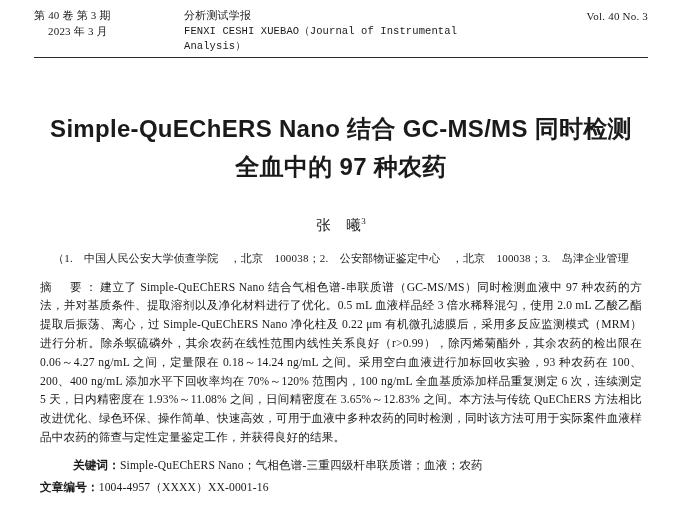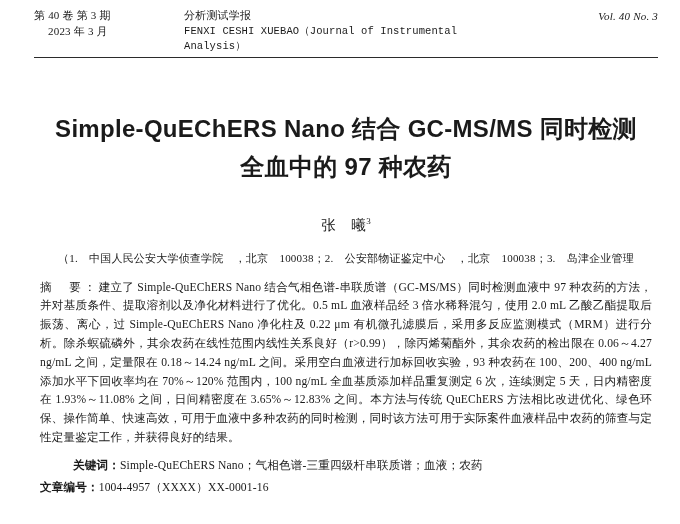--- a/index.html
+++ b/index.html
@@ -12,21 +12,21 @@
     background: #ffffff;
     font-family: "Liberation Serif", "DejaVu Serif", serif;
     color: #1a1a1a;
     overflow: hidden;
   }
   .page {
     position: relative;
     width: 680px;
     height: 444px;
     box-sizing: border-box;
-    padding: 8px 22px 0 34px;
+    padding: 8px 32px 0 34px;
   }
 
   
   .runhead {
     display: flex;
     align-items: flex-start;
     justify-content: space-between;
     font-size: 11px;
     line-height: 1.45;
     letter-spacing: 0.2px;
@@ -36,21 +36,20 @@
     text-align: left;
   }
   .runhead-center {
     flex: 1;
     text-align: left;
   }
   .runhead-right {
     width: 150px;
     text-align: right;
     padding-top: 1px;
-    font-style: italic;
   }
   .runhead-center .journal-cn {
     font-size: 11px;
   }
   .runhead-center .journal-en {
     font-size: 10.5px;
     font-family: Liberation Mono, monospace;
     letter-spacing: 0.1px;
   }
   .runhead-left .line2 {

